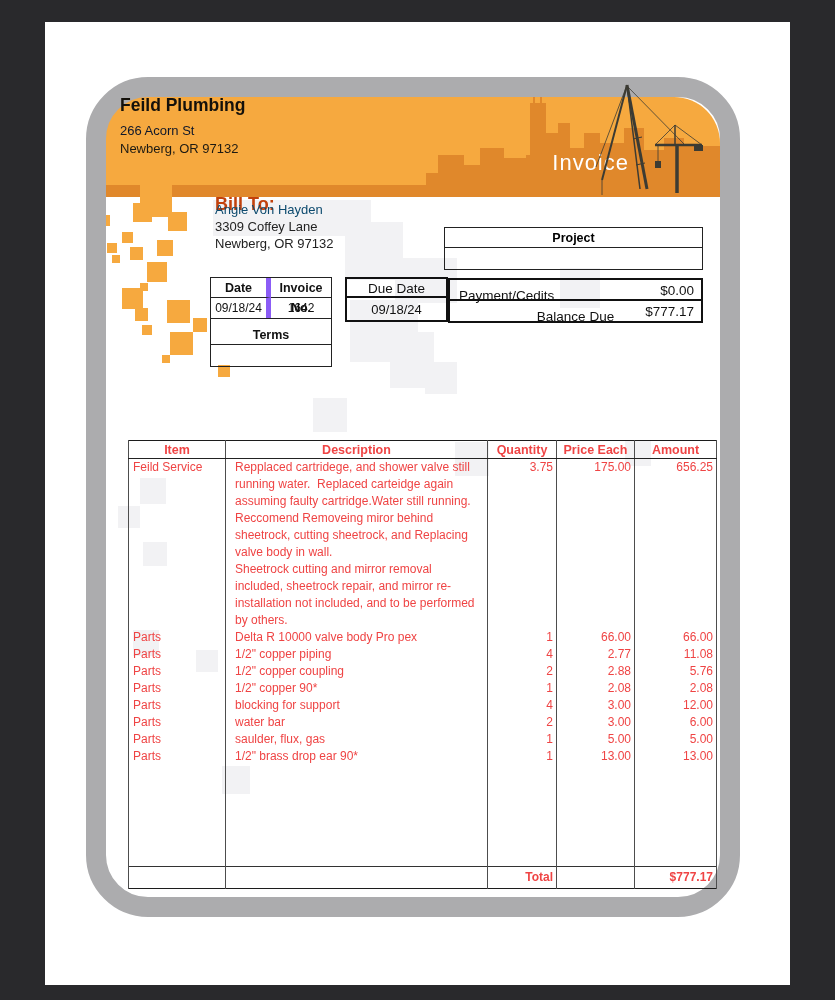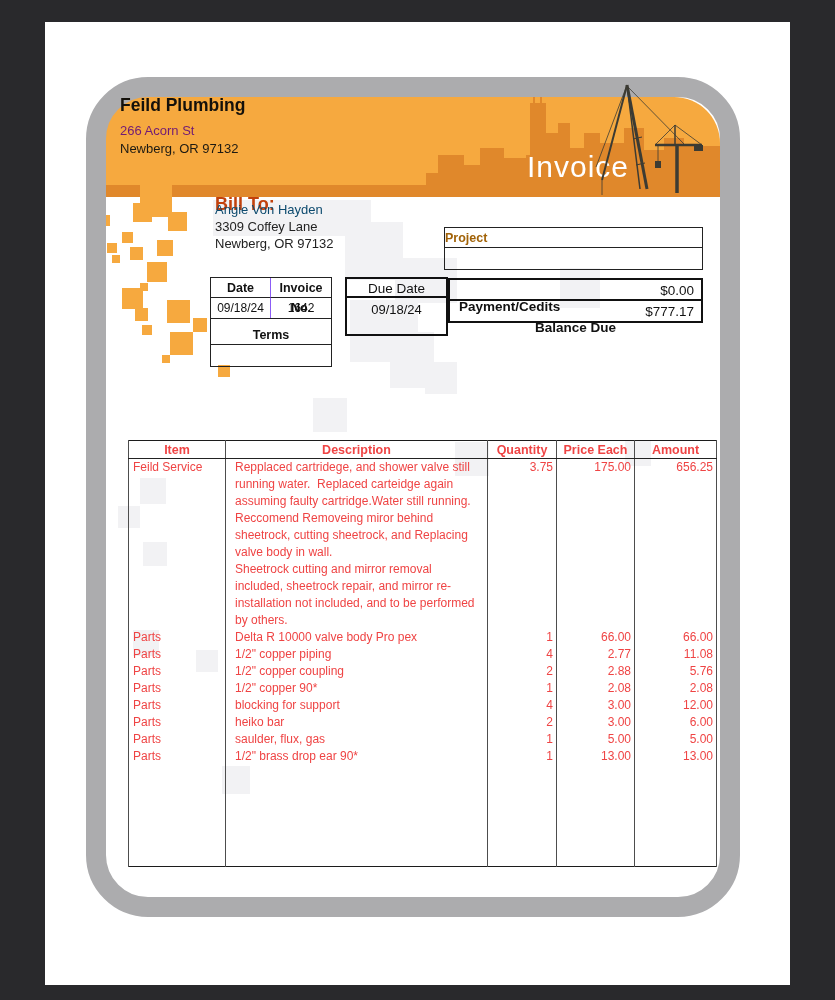--- a/index.html
+++ b/index.html
@@ -11,59 +11,59 @@
   
   .frame { left:41px; top:55px; width:654px; height:840px; border:20px solid #acacae; border-radius:62px; z-index:2; pointer-events:none; }
 
   
   .banner { left:61px; top:75px; width:614px; height:88px; background:#f6a93f; border-radius:0 46px 0 0; overflow:hidden; z-index:1; }
   .strip  { left:61px; top:163px; width:614px; height:12px; background:#e0882b; z-index:1; }
   .skyline-svg { position:absolute; left:0; bottom:-12px; width:614px; height:142px; }
   .cranes { left:500px; top:55px; width:170px; height:125px; z-index:5; pointer-events:none; }
 
   .company { left:75px; top:73px; font-size:17.5px; font-weight:bold; color:#14110b; z-index:3; }
-  .co-addr1 { left:75px; top:101px; font-size:13px; color:#701a75; z-index:3; }
+  .co-addr1 { left:75px; top:101px; font-size:13px; color:#0f172a; z-index:3; }
   .co-addr2 { left:75px; top:119px; font-size:13px; color:#1d1a12; z-index:3; }
-  .invoice-word { left:412px; top:128px; width:172px; text-align:right; font-size:30px; color:#ffffff; letter-spacing:1px; z-index:4; }
+  .invoice-word { left:412px; top:128px; width:172px; text-align:right; font-size:22px; color:#ffffff; letter-spacing:1px; z-index:4; }
 
   .billto-label { left:170px; top:172px; font-size:18px; font-weight:bold; color:#c2410c; z-index:3; }
   .billto-name  { left:170px; top:180px; font-size:13px; color:#0c4a6e; z-index:3; }
   .billto-a1    { left:170px; top:197px; font-size:13px; color:#222; z-index:3; }
   .billto-a2    { left:170px; top:214px; font-size:13px; color:#222; z-index:3; }
 
   
   .sq { position:absolute; background:#f6a93f; z-index:1; }
   .wm { position:absolute; background:#f2f2f4; z-index:0; }
 
   
   .project-box { left:399px; top:205px; width:259px; border:1px solid #222; z-index:3; background:transparent; }
-  .project-box .hd { height:20px; border-bottom:1px solid #222; font-size:12.5px; font-weight:bold; line-height:20px; color:#a16207; }
+  .project-box .hd { height:20px; border-bottom:1px solid #222; text-align:center; font-size:12.5px; font-weight:bold; line-height:20px; color:#000000; }
   .project-box .vl { height:21px; font-size:12px; line-height:21px; padding:0 4px; }
 
   
   .meta-box { left:165px; top:255px; width:122px; border:1px solid #222; z-index:3; }
   .meta-row { display:flex; }
   .meta-cell { width:61px; height:20px; text-align:center; font-size:12px; line-height:20px; color:#111; }
   .meta-cell.h { font-weight:bold; font-size:12.5px; border-bottom:1px solid #222; }
-  .meta-cell.l { border-right:1px solid #8b5cf6; }
+  .meta-cell.l { border-right:5px solid #8b5cf6; }
 
   .terms-box { left:165px; top:295px; width:122px; border:1px solid #222; border-top:none; z-index:3; }
   .terms-box .hd { height:20px; border-bottom:1px solid #222; text-align:center; font-size:12.5px; font-weight:bold; line-height:20px; color:#111;margin-top:8px; }
   .terms-box .vl { height:21px; font-size:12px; line-height:21px; padding:0 4px; }
 
   
-  .due-box { left:300px; top:255px; width:103px; height:59px; border:2px solid #111; z-index:3; }
+  .due-box { left:300px; top:255px; width:103px; height:45px; border:2px solid #111; z-index:3; }
   .due-box .hd { height:19px; border-bottom:2px solid #111; text-align:center; font-size:13.5px; line-height:19px; color:#111; }
   .due-box .vl { height:21px; text-align:center; font-size:13px; line-height:23px; color:#111; }
 
   
   .pay-box { left:403px; top:256px; width:255px; height:45px; border:2px solid #111; z-index:3; }
   .pay-row { position:relative; height:21px; }
   .pay-row.r1 { border-bottom:2px solid #111; }
-  .pay-row .lab { position:absolute; left:9px; top:16px; font-size:13.5px; line-height:21px; color:#111;font-weight:bold; }
+  .pay-row .lab { position:absolute; left:9px; top:5px; font-size:13.5px; line-height:21px; color:#111; }
   .pay-row .lab.center { left:0; width:100%; text-align:center; }
   .pay-row .val { position:absolute; right:7px; top:0; font-size:13.5px; line-height:21px; color:#111; }
 
   
   .items-wrap { left:83px; top:418px; z-index:3; }
   table.items { border-collapse:collapse; table-layout:fixed; width:588px; }
   table.items td, table.items th { border-left:1px solid #4d4d4d; border-right:1px solid #4d4d4d; font-size:12px; color:#ef4444; vertical-align:top; overflow:hidden; }
   table.items { border:1.5px solid #1c1c1c; }
   table.items thead th { height:18px; font-size:12.5px; font-weight:bold; text-align:center; border-bottom:1px solid #222; vertical-align:middle; }
   .c-item { padding-left:4px; line-height:17px; }
@@ -247,21 +247,21 @@
         </tr>
         <tr class="parts">
           <td class="c-item">Parts</td>
           <td class="c-desc">blocking for support</td>
           <td class="num">4</td>
           <td class="num">3.00</td>
           <td class="num">12.00</td>
         </tr>
         <tr class="parts">
           <td class="c-item">Parts</td>
-          <td class="c-desc">heiko bar</td>
+          <td class="c-desc">water bar</td>
           <td class="num">2</td>
           <td class="num">3.00</td>
           <td class="num">6.00</td>
         </tr>
         <tr class="parts">
           <td class="c-item">Parts</td>
           <td class="c-desc">saulder, flux, gas</td>
           <td class="num">1</td>
           <td class="num">5.00</td>
           <td class="num">5.00</td>
@@ -273,18 +273,25 @@
           <td class="num">13.00</td>
           <td class="num">13.00</td>
         </tr>
         <tr class="filler">
           <td></td>
             <td></td>
             <td></td>
             <td></td>
             <td></td>
         </tr>
+        <tr class="total-row">
+          <td></td>
+          <td></td>
+          <td class="num">Total</td>
+          <td></td>
+          <td class="num">$777.17</td>
+        </tr>
       </tbody>
     </table>
   </div>
 
   <div class="abs frame"></div>
 </div>
 
 </body></html>

